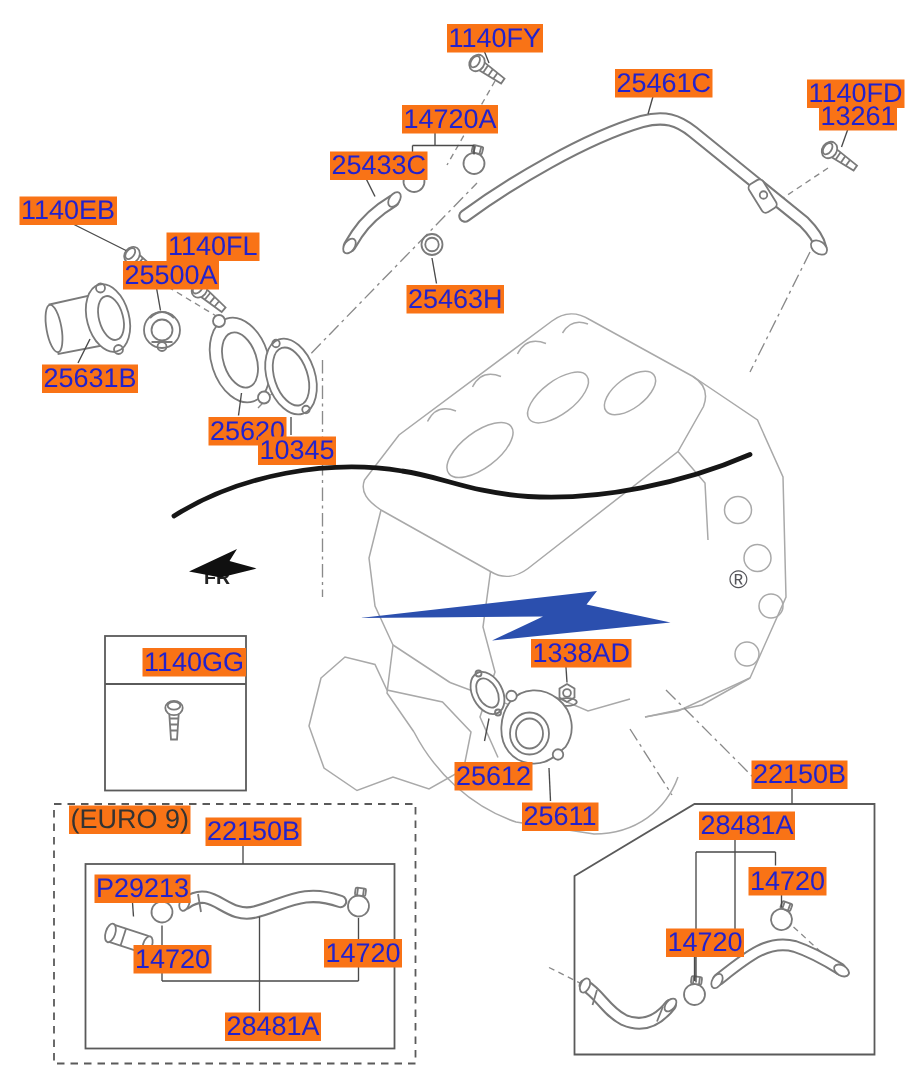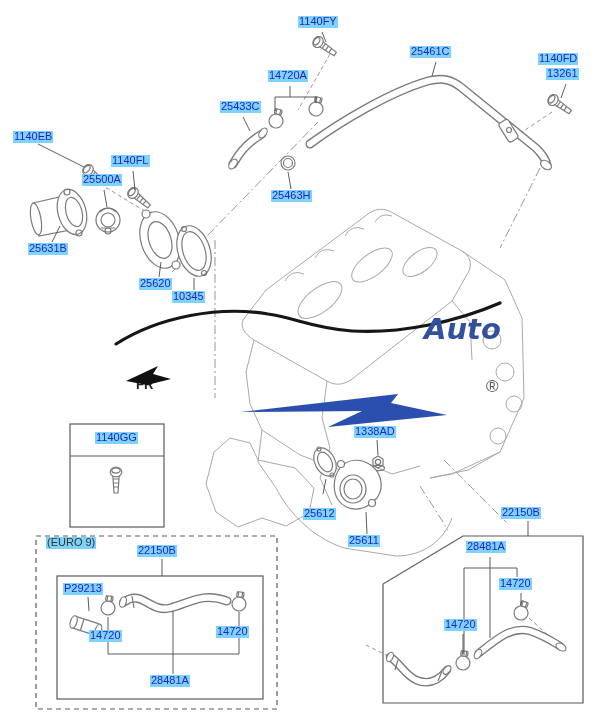--- a/index.html
+++ b/index.html
@@ -1,20 +1,20 @@
 <!DOCTYPE html>
 <html style="--label-blue: #2222cc; --diagram-gray: #7a7a7a; --engine-gray: #a9a9a9; --watermark-blue: #32509e; --watermark-dark: #3a3a3c; --arrow-blue: #2b4fae;"><head>
 <meta charset="utf-8">
 <style>
   html,body{margin:0;padding:0;background:#fff;}
   .stage{position:relative;width:604px;height:727px;background:#fff;overflow:hidden;
          font-family:"Liberation Sans",sans-serif;}
   .stage svg.art{position:absolute;left:0;top:0;}
-  .lbl{position:absolute;font-size:11px;line-height:1.05;white-space:nowrap;
-       color:var(--label-blue,#2222cc);background:#7dd3fc;padding:0 1px;z-index:3;}
+  .lbl{position:absolute;font-size:18px;line-height:1.05;white-space:nowrap;
+       color:var(--label-blue,#2222cc);background:#f97316;padding:0 1px;z-index:3;}
   .lbl.dark{color:#333;}
   
   .wm{position:absolute;left:84px;top:334px;z-index:2;font-style:italic;font-weight:bold;
       font-size:63px;letter-spacing:-2px;line-height:1;white-space:nowrap;
       font-family:"DejaVu Sans",sans-serif;}
   .wm .b{color:var(--watermark-blue,#32509e);}
   .wm .d{color:var(--watermark-dark,#3a3a3c);}
   .wm-auto{position:absolute;left:424px;top:312px;z-index:2;font-style:italic;font-weight:bold;
       font-size:29px;color:var(--watermark-blue,#32509e);font-family:"DejaVu Sans",sans-serif;}
   .wm-reg{position:absolute;left:486px;top:377px;z-index:2;font-size:17px;color:#55555a;}
@@ -216,21 +216,20 @@
     <g>
       <text class="fr-text" x="136" y="389">FR</text>
       <polygon class="fr-arrow" points="126,381 158,366 153,374 171,379 147,385"></polygon>
     </g>
     <g>
       <path class="swoosh" d="M116,344 C160,316 220,306 268,314 C296,318 312,328 352,331 C400,334 456,322 500,303"></path>
       <polygon class="bluearrow" points="240,412 398,394 391,403 447,415 328,427 362,411"></polygon>
     </g>
   </svg>
 
-  <div class="wm-auto">Auto</div>
   <div class="wm-reg">®</div>
 
   <div class="lbl" style="left:298px;top:16px">1140FY</div>
   <div class="lbl" style="left:410px;top:46px">25461C</div>
   <div class="lbl" style="left:538px;top:53px">1140FD</div>
   <div class="lbl" style="left:546px;top:68px">13261</div>
   <div class="lbl" style="left:268px;top:70px">14720A</div>
   <div class="lbl" style="left:220px;top:101px">25433C</div>
   <div class="lbl" style="left:13px;top:131px">1140EB</div>
   <div class="lbl" style="left:111px;top:155px">1140FL</div>

